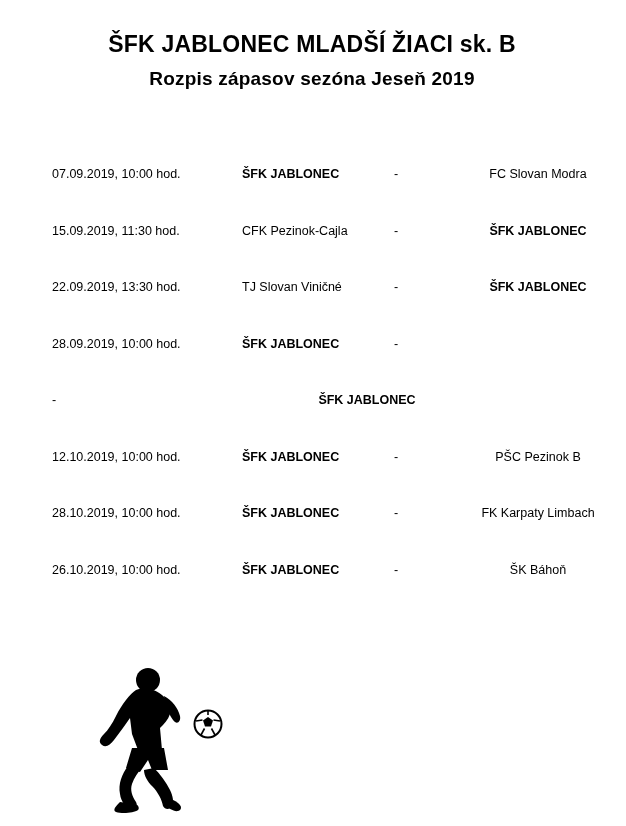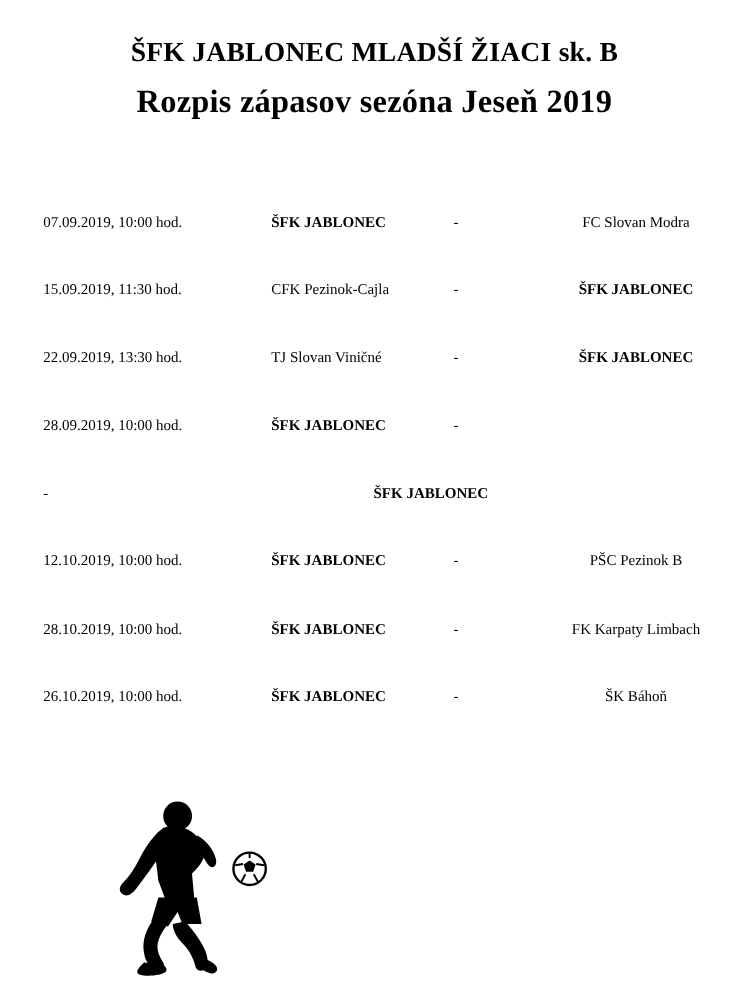--- a/index.html
+++ b/index.html
@@ -13,43 +13,43 @@
     font-family: "Liberation Sans", sans-serif;
     color: #000000;
     overflow: hidden;
     position: relative;
   }
   .page {
     width: 624px;
     height: 826px;
     position: relative;
     box-sizing: border-box;
-    font-family: Liberation Serif, serif;
   }
   .title-block {
     padding-top: 30px;
     text-align: center;
   }
   .title-line-1 {
     font-size: 23px;
     font-weight: bold;
     letter-spacing: 0.2px;
     line-height: 1.25;
   }
   .title-line-2 {
-    font-size: 27px;
+    font-size: 19px;
     font-weight: bold;
     letter-spacing: 0.2px;
     line-height: 1.3;
     margin-top: 8px;
   }
   .schedule {
     margin-top: 76px;
     padding-left: 36px;
     padding-right: 20px;
+    margin-left: 16px;
   }
   .match-row {
     display: flex;
     align-items: baseline;
     height: 56.5px;
     font-size: 12.5px;
   }
   .col-date {
     width: 190px;
     flex: 0 0 190px;

